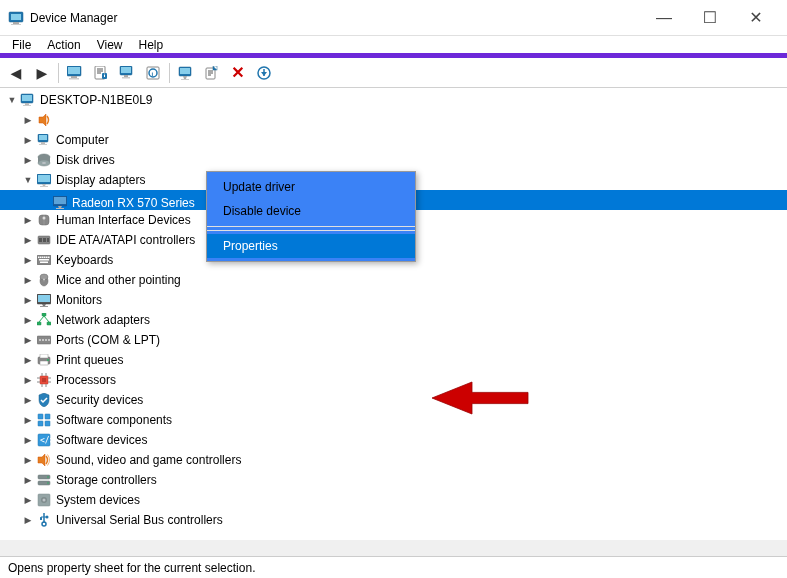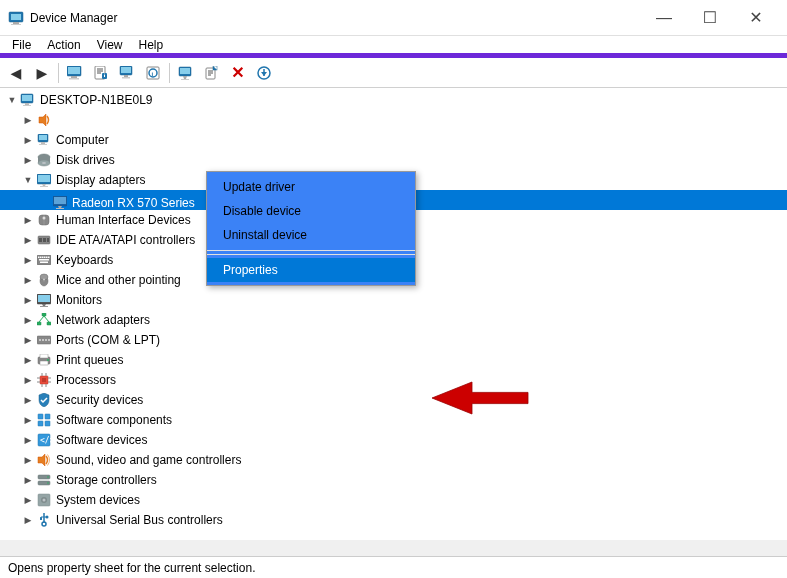--- a/index.html
+++ b/index.html
@@ -614,23 +614,20 @@
 
   </div>
 
   <div class="context-menu">
     <div class="ctx-item">
       <span>Update driver</span>
     </div>
     <div class="ctx-item">
       <span>Disable device</span>
     </div>
-    <div class="ctx-item">
-      <span>Uninstall device</span>
-    </div>
     <div class="ctx-separator"></div>
     <div class="ctx-separator"></div>
     <div class="ctx-item highlighted">
       <span>Properties</span>
     </div>
   </div>
 
   <div class="arrow-indicator">
     <svg class="red-arrow" viewBox="0 0 120 50" xmlns="http://www.w3.org/2000/svg">
 

